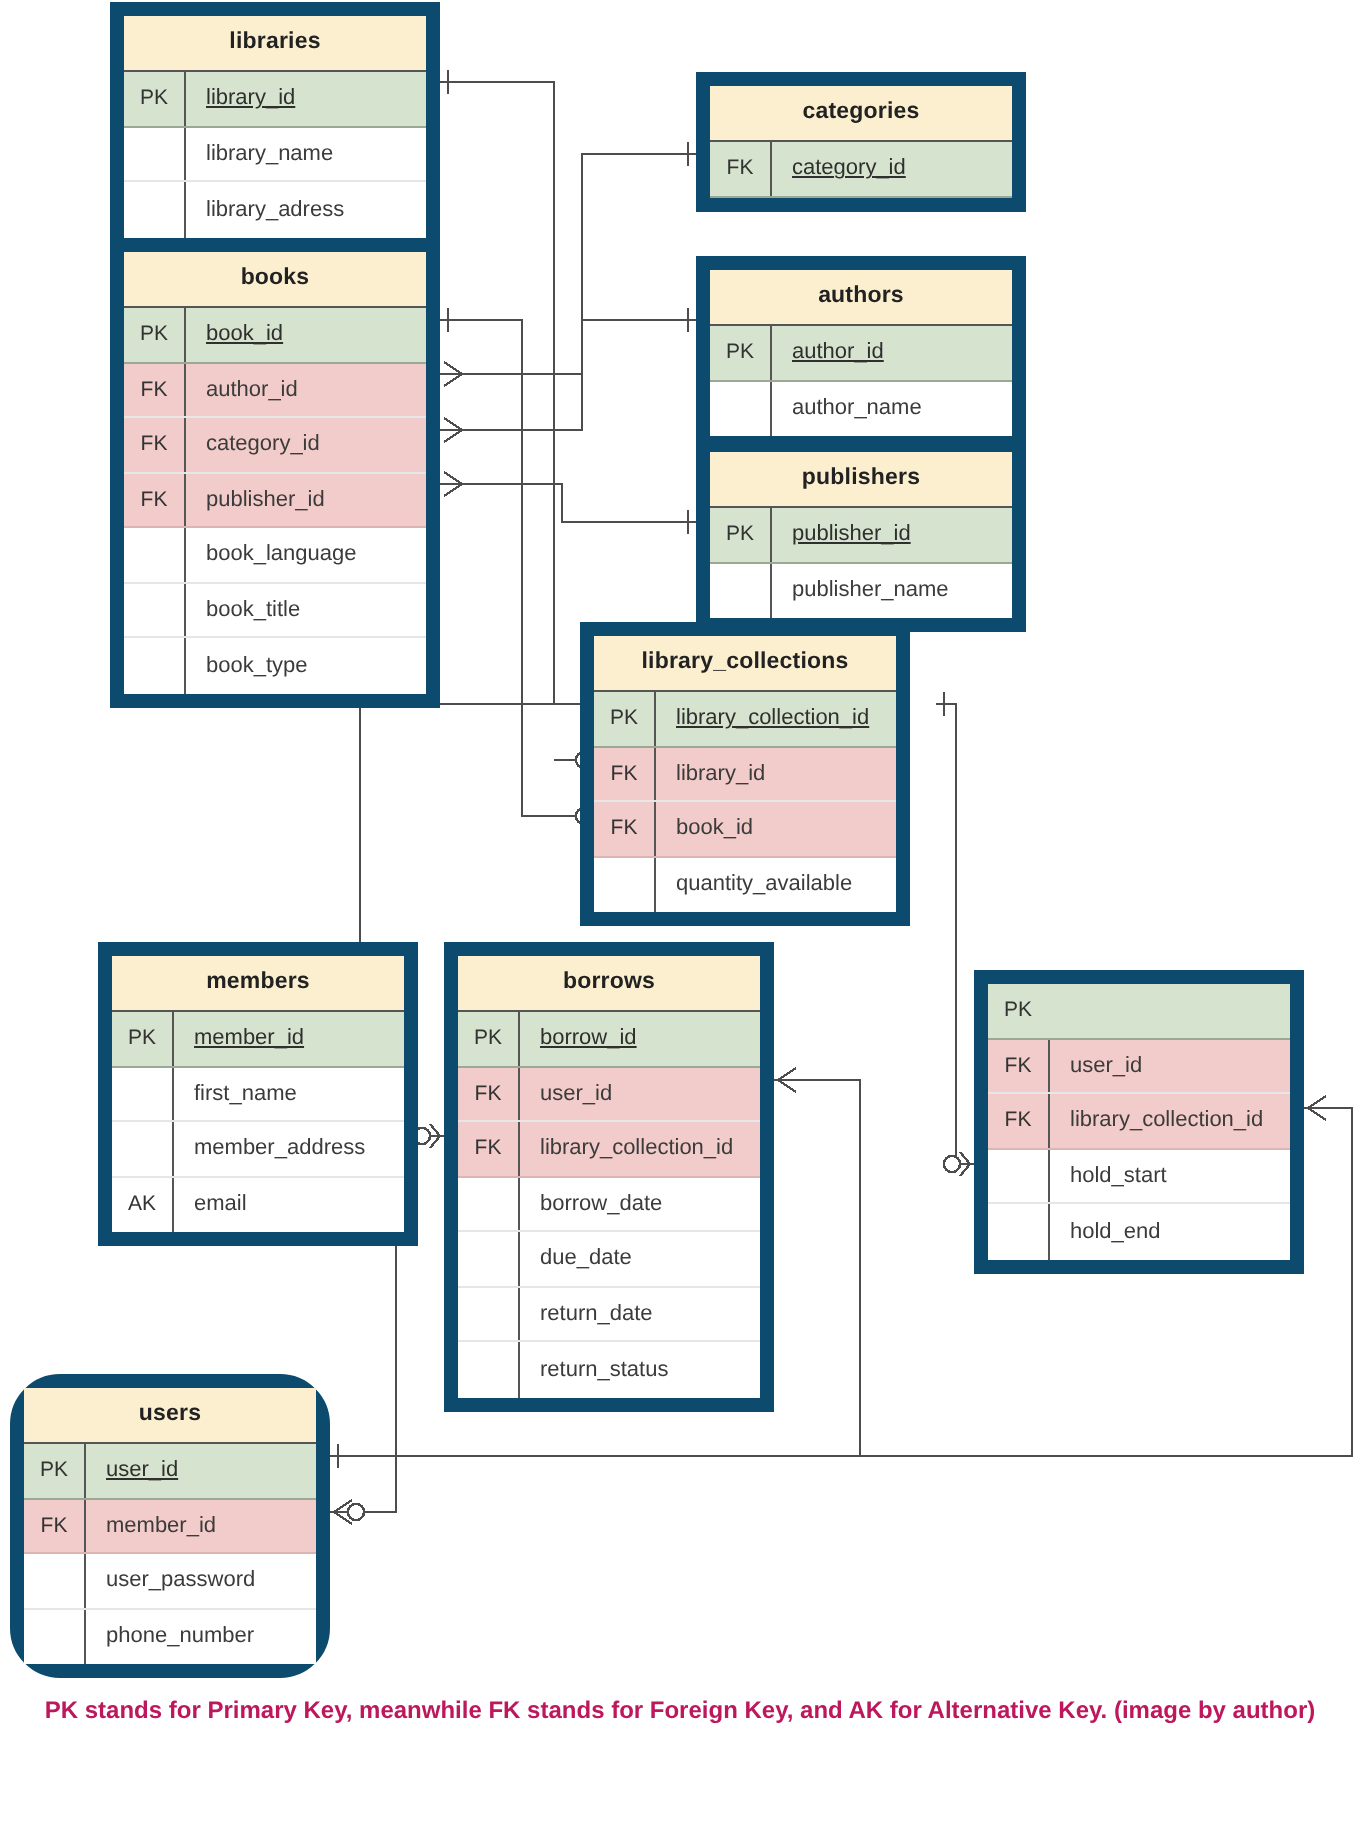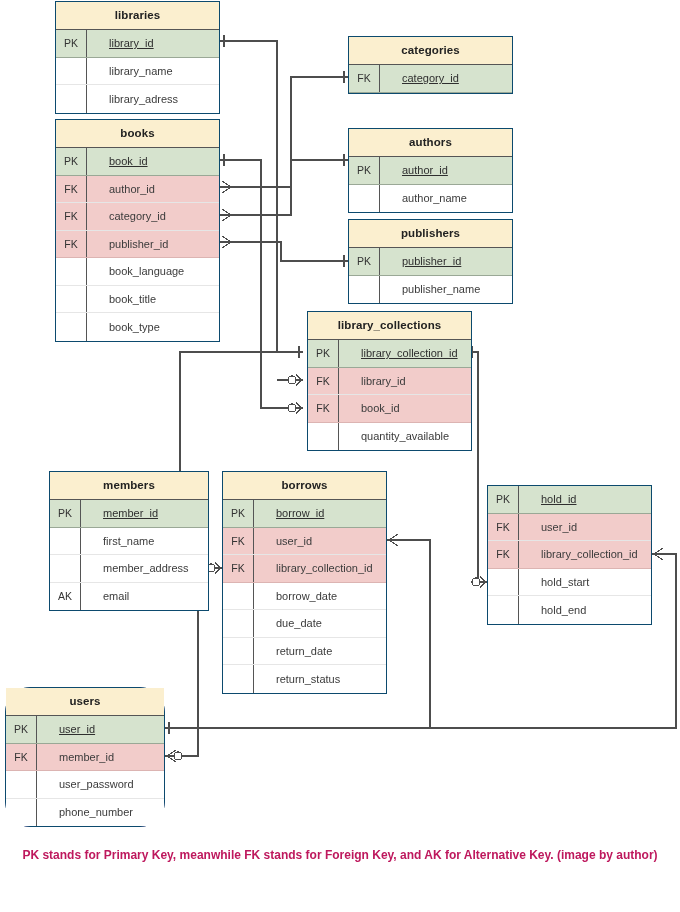--- a/index.html
+++ b/index.html
@@ -25,21 +25,21 @@
     position: absolute;
     left: 0; top: 0;
     width: 680px;
     height: 912px;
     pointer-events: none;
     z-index: 1;
   }
   .entity {
     position: absolute;
     box-sizing: border-box;
-    border: 1px solid #0c4a6e;
+    border: 7px solid #0c4a6e;
     background: #a21caf;
     z-index: 2;
   }
   .ent-title {
     box-sizing: border-box;
     height: 28px;
     line-height: 27px;
     text-align: center;
     font-size: 11.5px;
     font-weight: bold;
@@ -65,21 +65,21 @@
     text-align: center;
     font-size: 10.5px;
     color: #333333;
     align-self: stretch;
     display: flex;
     align-items: center;
     justify-content: center;
   }
   .row .attr {
     box-sizing: border-box;
-    padding-left: 22px;
+    padding-left: 10px;
     font-size: 11px;
     color: #3b3b3b;
     flex: 1;
     align-self: stretch;
     display: flex;
     align-items: center;
     border-left: 1px solid #555555;
   }
   .row.pk { background: #d6e3ce; }
   .row.fk { background: #f2ccca; }
@@ -302,21 +302,21 @@
             </div>
           </div>
           <div class="row plain">
             <div class="key"></div>
             <div class="attr">
               <span class="t">publisher_name</span>
             </div>
           </div>
         </div>
       </div>
-      <div class="entity" style="left: 307px; top: 311px; width: 165px;">
+      <div class="entity" style="left: 290px; top: 311px; width: 165px;">
         <div class="ent-title">library_collections</div>
         <div class="ent-rows">
           <div class="row pk sep-under-pk">
             <div class="key">PK</div>
             <div class="attr">
               <span class="t">library_collection_id</span>
             </div>
           </div>
           <div class="row fk sep-thin">
             <div class="key">FK</div>
@@ -411,23 +411,20 @@
             <div class="attr">
               <span class="t">return_status</span>
             </div>
           </div>
         </div>
       </div>
       <div class="entity" style="left: 487px; top: 485px; width: 165px;">
         <div class="ent-rows">
           <div class="row pk sep-under-pk">
             <div class="key">PK</div>
-            <div class="attr">
-              <span class="t">hold_id</span>
-            </div>
           </div>
           <div class="row fk sep-thin">
             <div class="key">FK</div>
             <div class="attr">
               <span class="t">user_id</span>
             </div>
           </div>
           <div class="row fk sep-under-fk">
             <div class="key">FK</div>
             <div class="attr">

